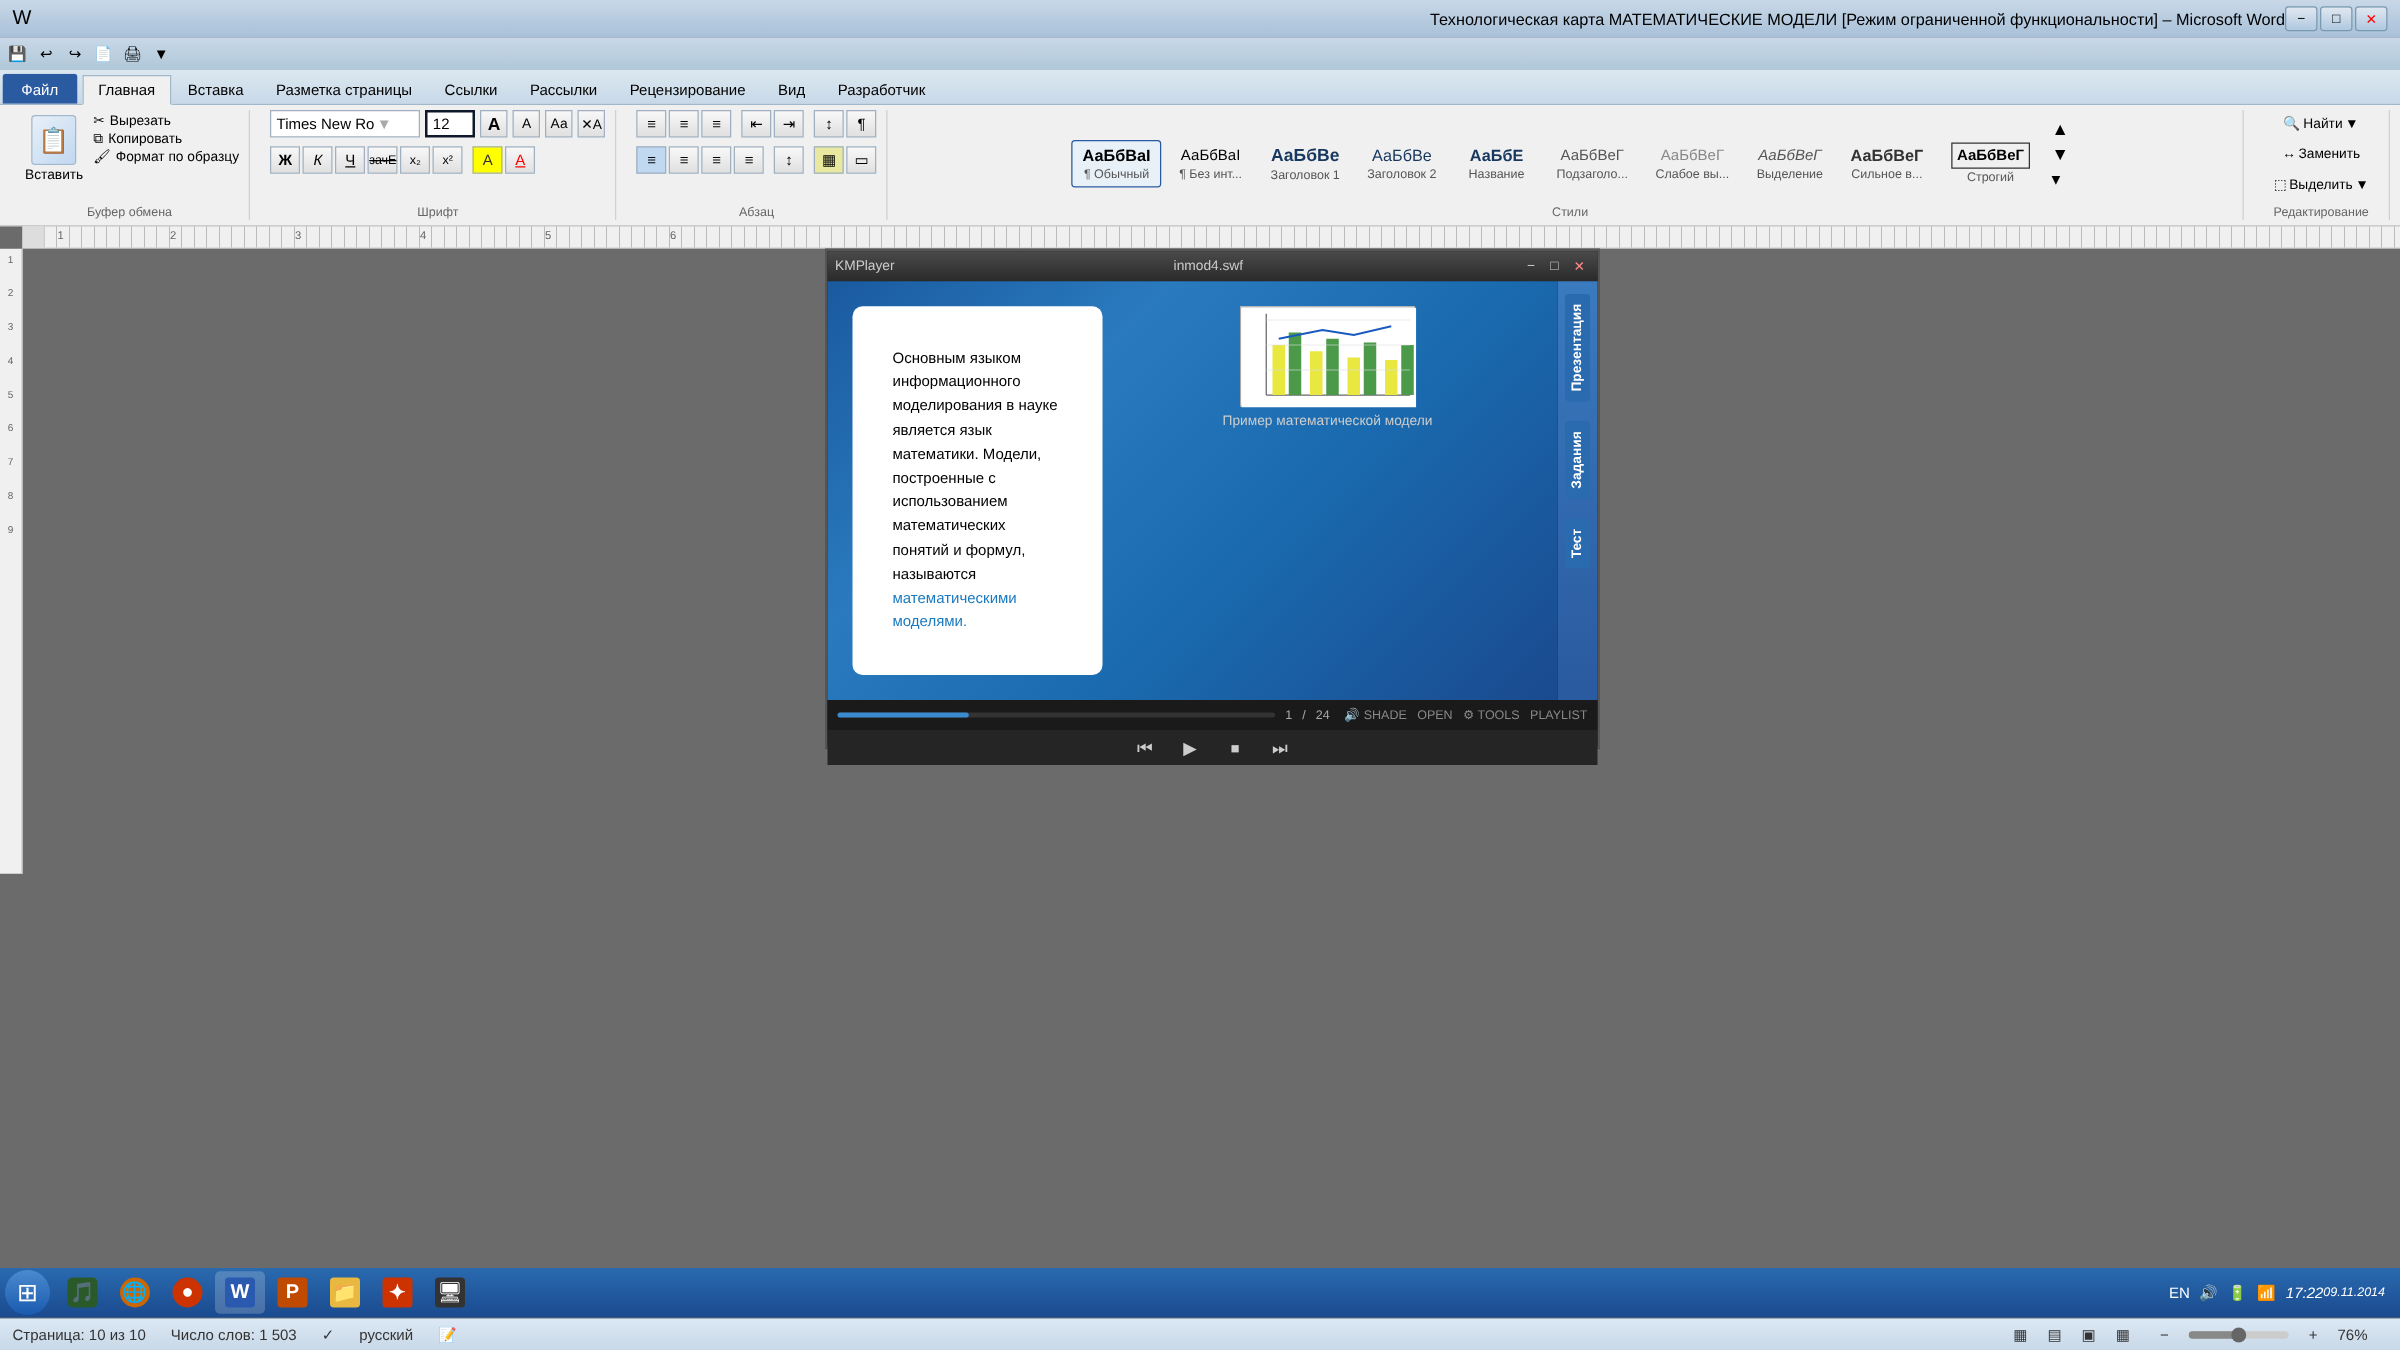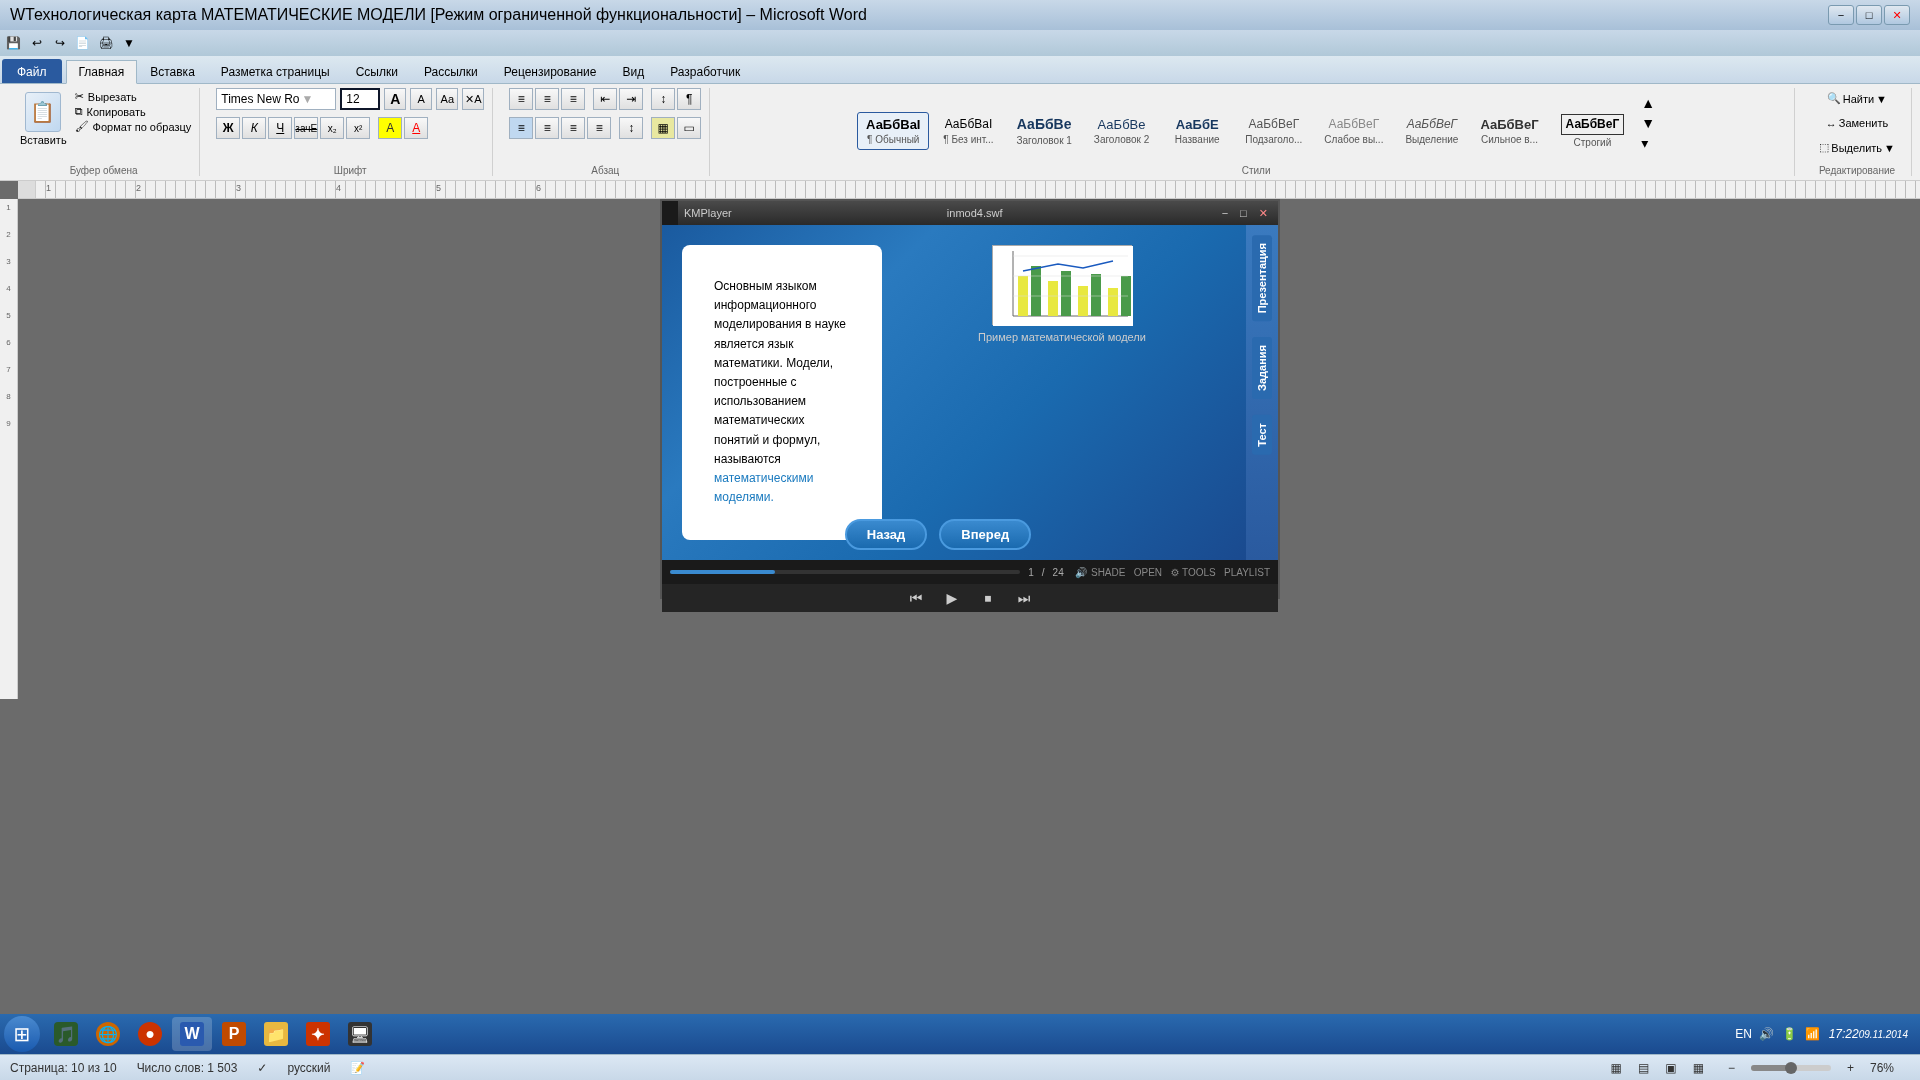--- a/index.html
+++ b/index.html
@@ -4,21 +4,21 @@
   <style>
     * { margin: 0; padding: 0; box-sizing: border-box; }
     body { width: 1920px; height: 1080px; overflow: hidden; font-family: 'Segoe UI', Tahoma, sans-serif; background: #6b6b6b; }
 
     
     .title-bar {
       width: 100%; height: 30px; background: linear-gradient(to bottom, #c8d8e8, #a8c0d8);
       display: flex; align-items: center; justify-content: space-between;
       padding: 0 10px; font-size: 12px; color: #000;
     }
-    .title-bar-title { flex: 1; text-align: left; font-size: 16px; }
+    .title-bar-title { flex: 1; text-align: right; font-size: 13px; }
     .title-bar-controls { display: flex; gap: 2px; }
     .title-btn { width: 26px; height: 20px; background: linear-gradient(to bottom, #e0e8f0, #b0c8e0); border: 1px solid #7a9ab0; border-radius: 3px; cursor: pointer; display: flex; align-items: center; justify-content: center; font-size: 11px; }
 
     
     .ribbon { width: 100%; background: #f0f0f0; border-bottom: 1px solid #ccc; }
     .ribbon-tabs { display: flex; background: linear-gradient(to bottom, #dce8f0, #c8d8e8); border-bottom: 1px solid #a0b8c8; height: 28px; padding-left: 2px; align-items: flex-end; }
     .ribbon-tab { padding: 4px 12px; font-size: 12px; cursor: pointer; height: 24px; display: flex; align-items: center; border: 1px solid transparent; border-bottom: none; }
     .ribbon-tab.active { background: #f0f0f0; border-color: #a0b8c8; border-bottom: 1px solid #f0f0f0; margin-bottom: -1px; z-index: 1; }
     .ribbon-tab.file-tab { background: #2a5a9f; color: white; border-radius: 3px 3px 0 0; margin-right: 4px; padding: 4px 14px; }
     .ribbon-content { display: flex; align-items: stretch; padding: 4px 8px; gap: 8px; min-height: 90px; }
@@ -60,21 +60,21 @@
 
     
     .qat { display: flex; align-items: center; padding: 2px 4px; gap: 3px; background: linear-gradient(to bottom, #c8d8e8, #b0c8d8); height: 26px; }
     .qat-btn { width: 20px; height: 20px; display: flex; align-items: center; justify-content: center; font-size: 12px; cursor: pointer; }
     .ruler-v { width: 18px; background: #f0f0f0; border-right: 1px solid #ccc; }
     .doc-main { flex: 1; overflow: auto; padding: 20px; position: relative; }
     .page { width: 460px; min-height: 290px; background: white; margin: 0 auto; box-shadow: 2px 2px 8px rgba(0,0,0,0.3); }
 
     
     .kmplayer-window { position: absolute; top: 0; left: 660px; width: 620px; height: 400px; background: #1a1a1a; border: 2px solid #555; z-index: 100; }
-    .kmplayer-titlebar { height: 24px; background: linear-gradient(to bottom, #4a4a4a, #2a2a2a); display: flex; align-items: center; justify-content: space-between; padding: 0 6px; color: #ccc; font-size: 11px; margin-left: 16px; }
+    .kmplayer-titlebar { height: 24px; background: linear-gradient(to bottom, #4a4a4a, #2a2a2a); display: flex; align-items: center; justify-content: space-between; padding: 0 6px; color: #ccc; font-size: 11px; }
     .kmplayer-main { display: flex; flex: 1; height: 335px; }
     .kmplayer-video { flex: 1; background: linear-gradient(135deg, #1a5a9f 0%, #2a7abf 30%, #1a6aaf 60%, #1a4a8f 100%); position: relative; display: flex; padding: 20px; gap: 16px; }
 
     
     .side-panel { width: 32px; background: linear-gradient(to bottom, #3a7abf, #2a5a9f); display: flex; flex-direction: column; align-items: center; padding: 10px 0; gap: 8px; }
     .side-panel-label { writing-mode: vertical-rl; transform: rotate(180deg); color: white; font-size: 11px; font-weight: bold; cursor: pointer; padding: 8px 4px; background: #2a6aaf; border-radius: 3px; }
 
     
     .text-card { background: white; border-radius: 8px; padding: 32px; width: 200px; font-size: 12px; line-height: 1.5; }
 
@@ -386,24 +386,20 @@
               <polyline points="30,25 65,18 90,22 120,15" fill="none" stroke="#1a5abf" stroke-width="1.5"></polyline>
 
               <line x1="20" y1="50" x2="135" y2="50" stroke="#ddd" stroke-width="0.5"></line>
               <line x1="20" y1="30" x2="135" y2="30" stroke="#ddd" stroke-width="0.5"></line>
               <line x1="20" y1="10" x2="135" y2="10" stroke="#ddd" stroke-width="0.5"></line>
             </svg>
           </div>
           <div class="image-caption">Пример математической модели</div>
         </div>
 
-        <div style="position:absolute; bottom:10px; left:0; right:32px; display:flex; justify-content:center; gap:12px;">
-          <button class="nav-btn">Назад</button>
-          <button class="nav-btn">Вперед</button>
-        </div>
       </div>
 
       <div class="side-panel">
         <div class="side-panel-label">Презентация</div>
         <div class="side-panel-label" style="margin-top:8px;">Задания</div>
         <div class="side-panel-label" style="margin-top:8px;">Тест</div>
       </div>
     </div>
 
     <div style="height:24px; background:#1a1a1a; display:flex; align-items:center; padding:0 8px; gap:8px; font-size:10px; color:#aaa;">

